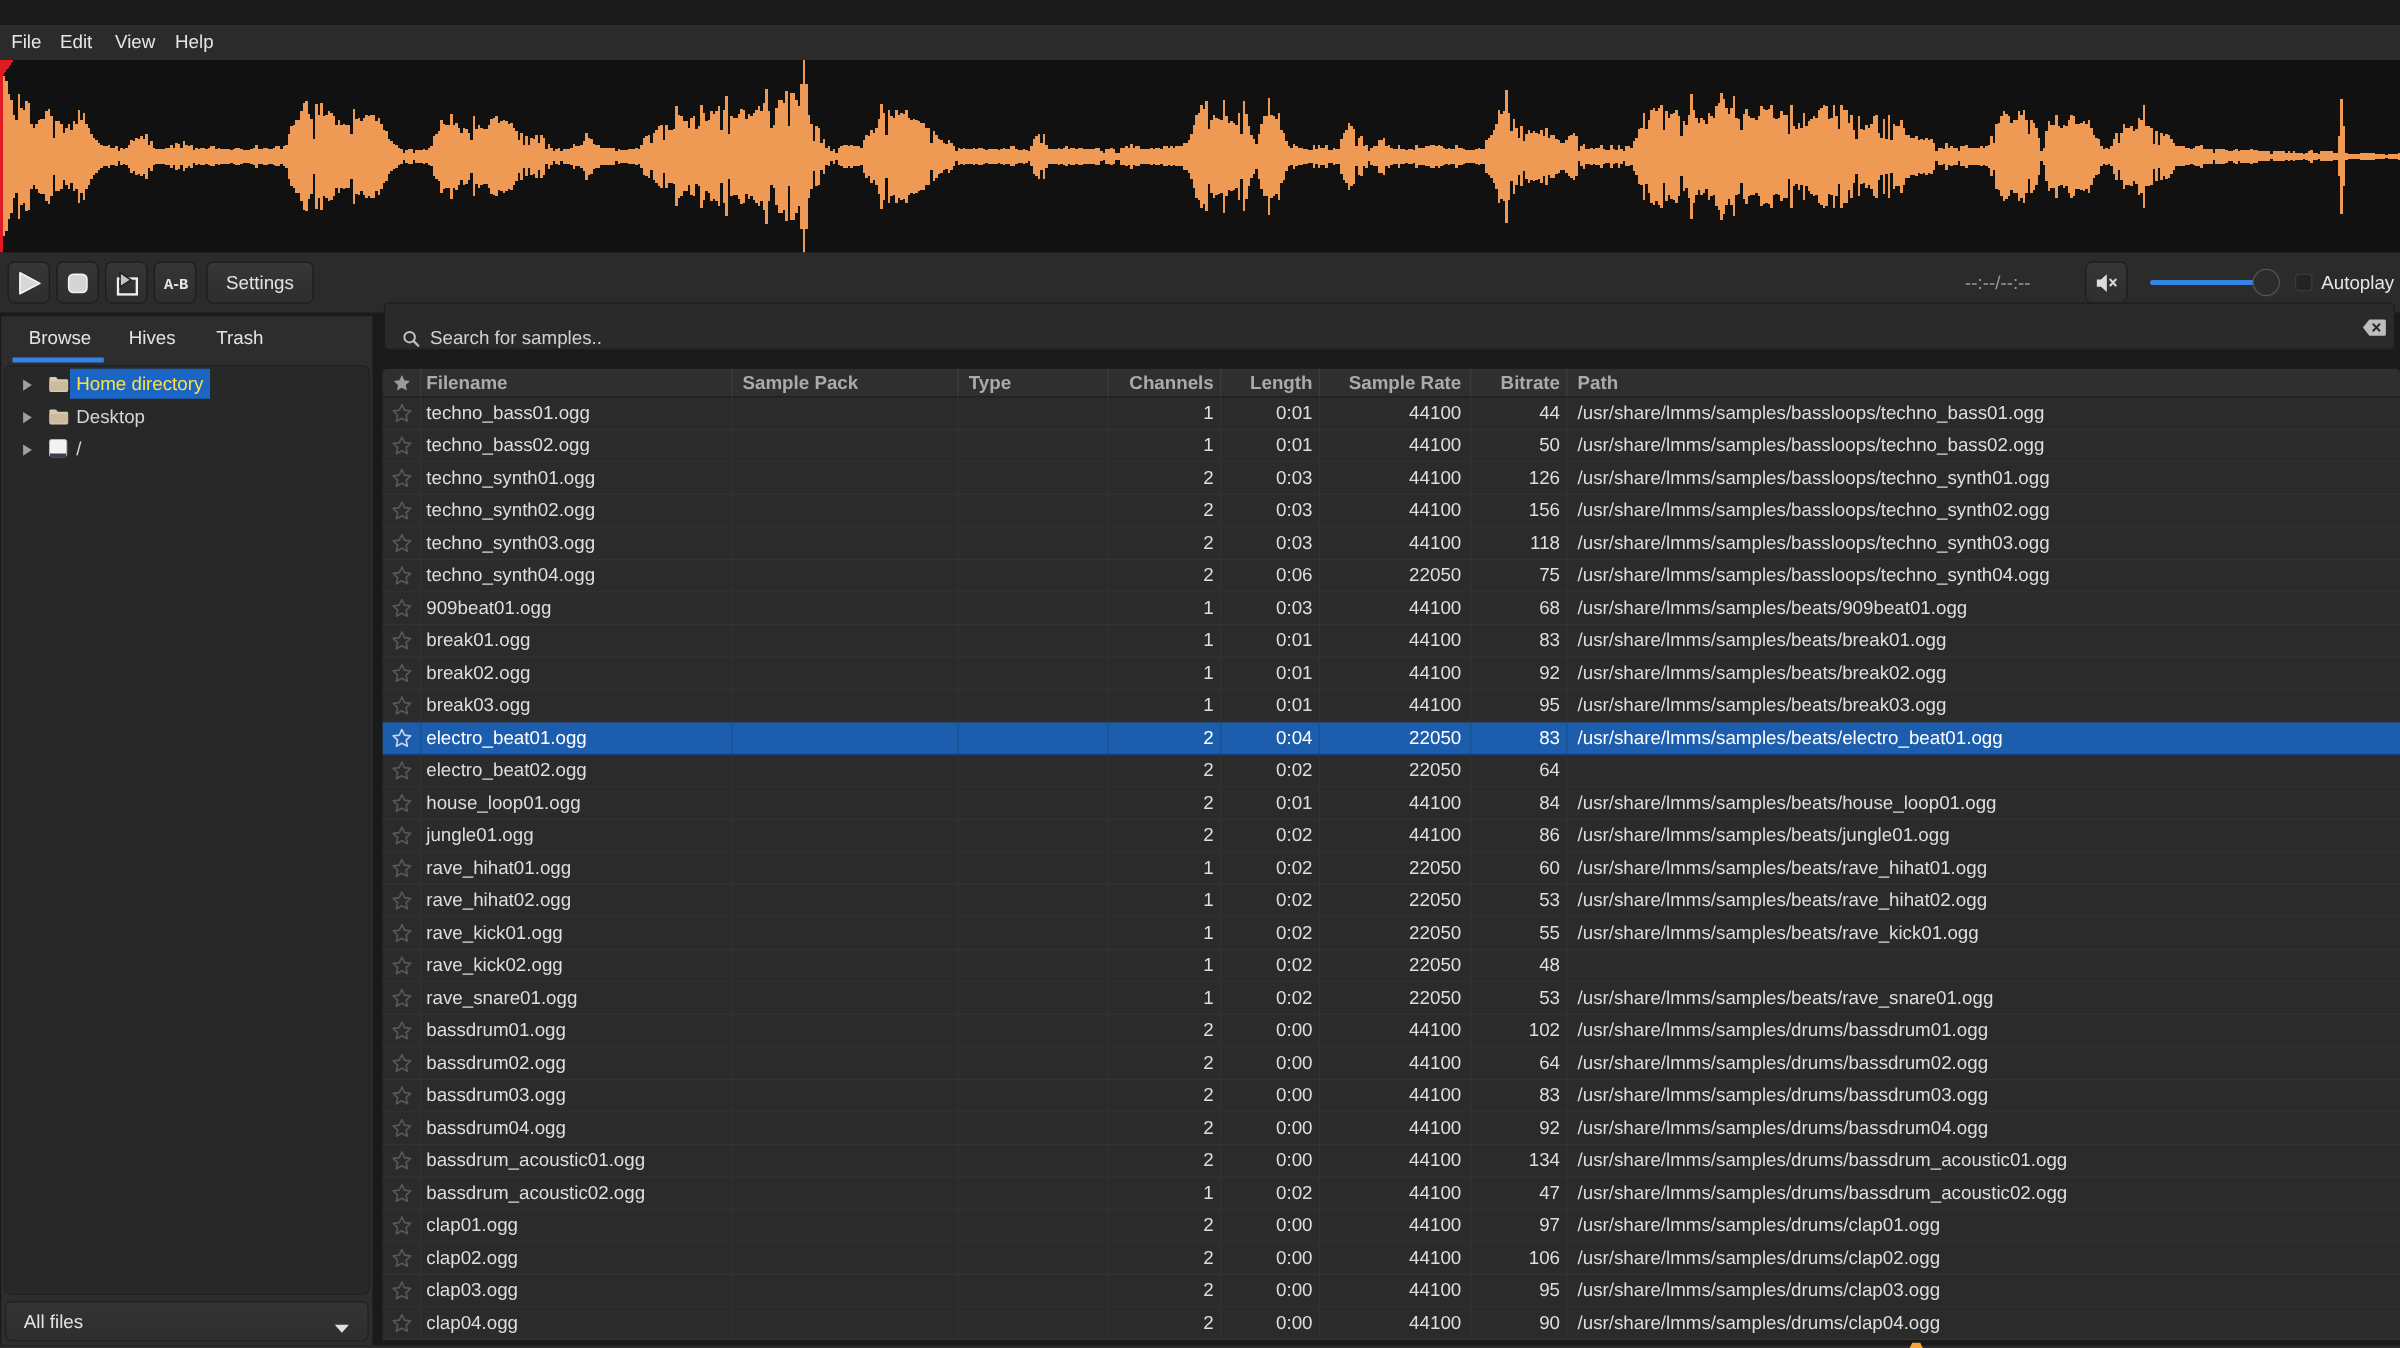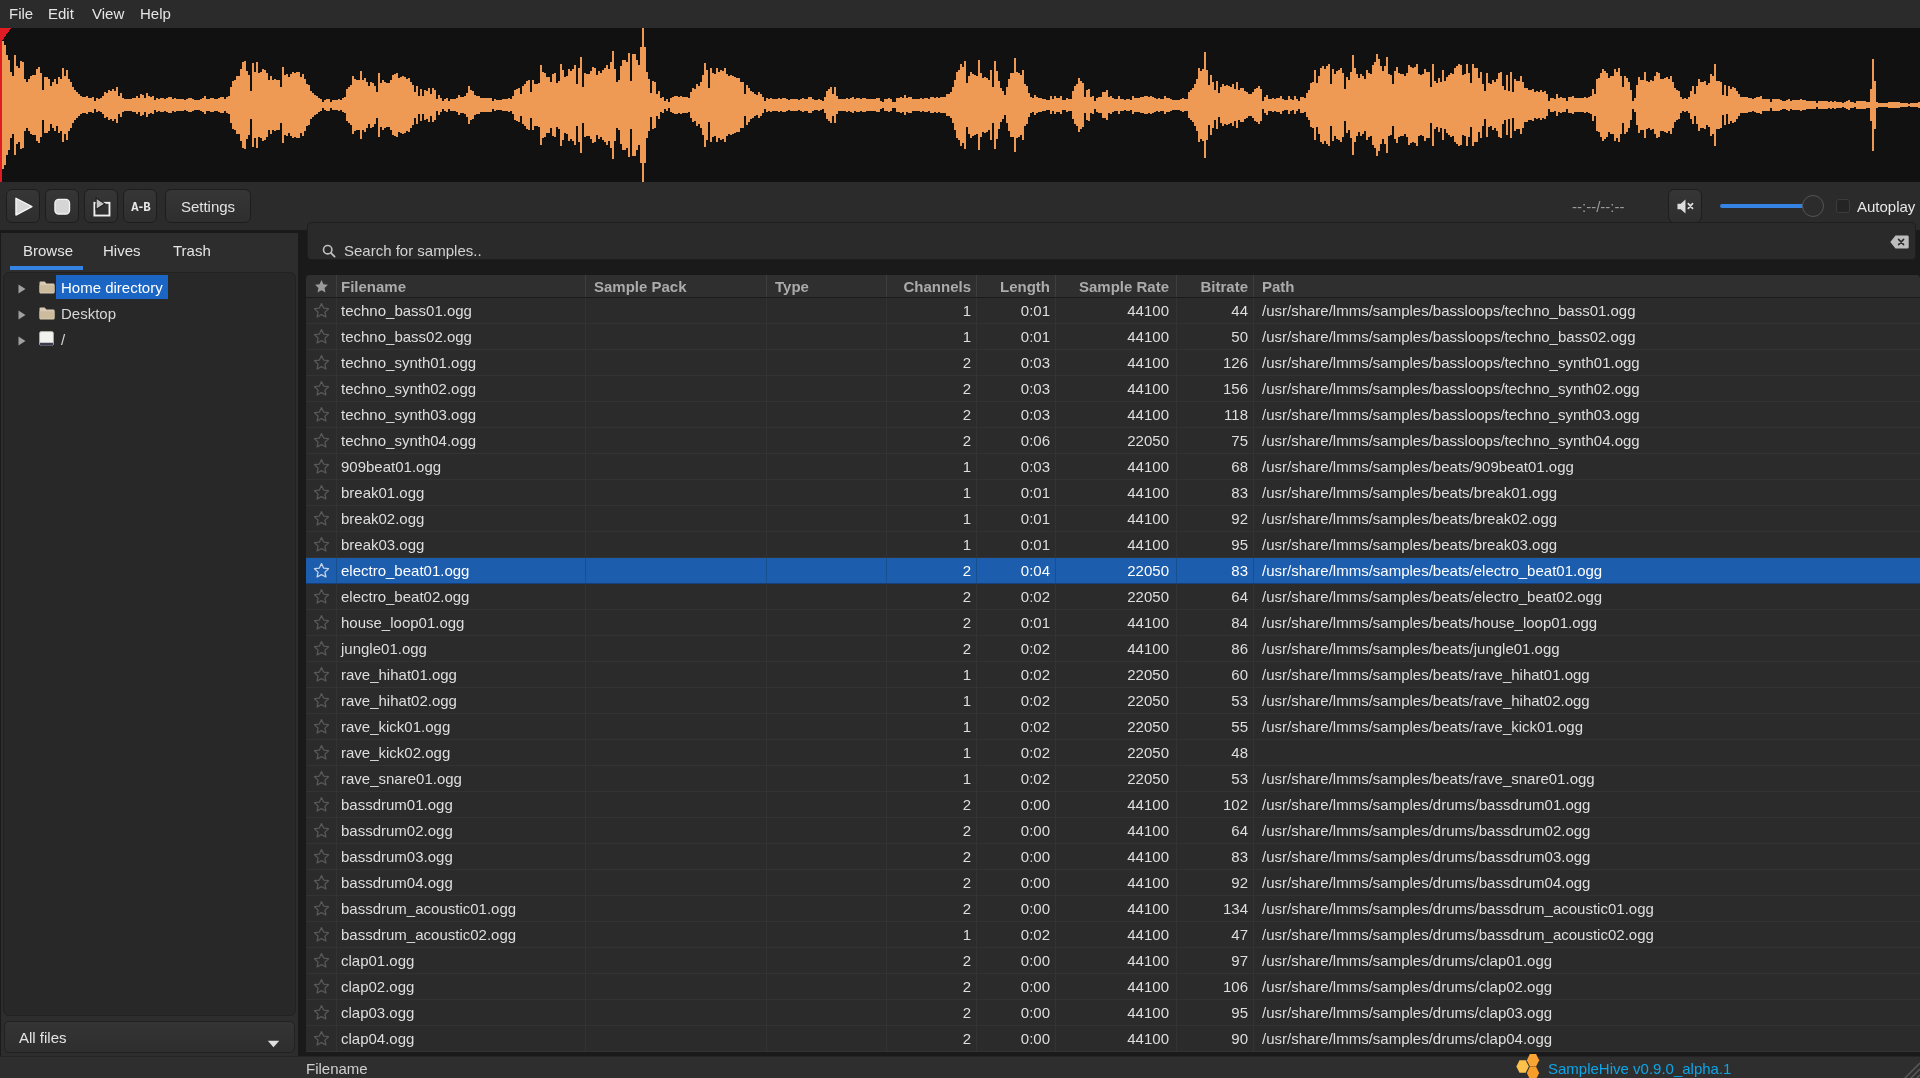--- a/index.html
+++ b/index.html
@@ -1,17 +1,17 @@
 <!DOCTYPE html>
 <html><head><meta charset="utf-8"><style>
 * { margin:0; padding:0; box-sizing:border-box; }
 html,body { width:1920px; height:1078px; overflow:hidden; background:#1a1a1a;
   font-family:"Liberation Sans", sans-serif; font-size:15px; color:#d6d6d6;
   -webkit-font-smoothing:antialiased; }
-.abs { position:absolute; }
+.abs { position:absolute;margin-top:20px; }
 
 #menubar { left:0; top:0; width:1920px; height:28px; background:#2b2b2b; }
 #menubar span { position:absolute; top:5px; color:#e6e6e6; }
 
 #wave { left:0; top:28px; width:1920px; height:154px; background:#111111; }
 
 #toolbar { left:0; top:182px; width:1920px; height:48px; background:#2b2b2b; }
 .tbtn { position:absolute; top:7px; height:34px; background:linear-gradient(#363636,#2e2e2e);
   border:1px solid #1d1d1d; border-radius:6px; display:flex; align-items:center; justify-content:center; }
 
@@ -109,21 +109,21 @@
   <div id="tabline"></div>
   <div id="tree">
     <div class="trow" style="top:1px">
       <span class="texp"><svg width="11" height="12" viewBox="0 0 11 12">
             <path d="M2.5 1.5 L9.5 6 L2.5 10.5 Z" fill="#a0a0a0"></path>
           </svg></span>
         <span class="tico"><svg width="18" height="16" viewBox="0 0 18 16">
             <path d="M1.5 3.6 a1.1 1.1 0 0 1 1.1-1.1 h4.2 l1.5 1.9 h7.1 a1.1 1.1 0 0 1 1.1 1.1 v7.9 a1.1 1.1 0 0 1-1.1 1.1 H2.6 a1.1 1.1 0 0 1-1.1-1.1 Z" fill="#d9cbb2"></path>
             <path d="M1.5 6.2 h15 v6.2 a1.1 1.1 0 0 1-1.1 1.1 H2.6 a1.1 1.1 0 0 1-1.1-1.1 Z" fill="#cdbb9d"></path>
           </svg></span>
-      <span class="tlabel" style="background:#1b66c4; color:#ffffff">Home directory</span>
+      <span class="tlabel" style="background:#1b66c4; color:#fde047">Home directory</span>
     </div>
     <div class="trow" style="top:27px">
       <span class="texp"><svg width="11" height="12" viewBox="0 0 11 12">
             <path d="M2.5 1.5 L9.5 6 L2.5 10.5 Z" fill="#a0a0a0"></path>
           </svg></span>
         <span class="tico"><svg width="18" height="16" viewBox="0 0 18 16">
             <path d="M1.5 3.6 a1.1 1.1 0 0 1 1.1-1.1 h4.2 l1.5 1.9 h7.1 a1.1 1.1 0 0 1 1.1 1.1 v7.9 a1.1 1.1 0 0 1-1.1 1.1 H2.6 a1.1 1.1 0 0 1-1.1-1.1 Z" fill="#d9cbb2"></path>
             <path d="M1.5 6.2 h15 v6.2 a1.1 1.1 0 0 1-1.1 1.1 H2.6 a1.1 1.1 0 0 1-1.1-1.1 Z" fill="#cdbb9d"></path>
           </svg></span>
       <span class="tlabel">Desktop</span>
@@ -343,21 +343,20 @@
           <path d="M8.5 1.6 L10.6 6.1 L15.5 6.7 L11.9 10.1 L12.9 15 L8.5 12.6 L4.1 15 L5.1 10.1 L1.5 6.7 L6.4 6.1 Z" fill="none" stroke="#585858" stroke-width="1.3" stroke-linejoin="round"></path>
         </svg>
       </div>
       <div class="c cfn">electro_beat02.ogg</div>
       <div class="c cpk"></div>
       <div class="c cty"></div>
       <div class="c cch">2</div>
       <div class="c cln">0:02</div>
       <div class="c csr">22050</div>
       <div class="c cbr">64</div>
-      <div class="c cpa">/usr/share/lmms/samples/beats/electro_beat02.ogg</div>
     </div>
 <div class="row">
       <div class="c cstar">
         <svg width="17" height="17" viewBox="0 0 17 17">
           <path d="M8.5 1.6 L10.6 6.1 L15.5 6.7 L11.9 10.1 L12.9 15 L8.5 12.6 L4.1 15 L5.1 10.1 L1.5 6.7 L6.4 6.1 Z" fill="none" stroke="#585858" stroke-width="1.3" stroke-linejoin="round"></path>
         </svg>
       </div>
       <div class="c cfn">house_loop01.ogg</div>
       <div class="c cpk"></div>
       <div class="c cty"></div>

